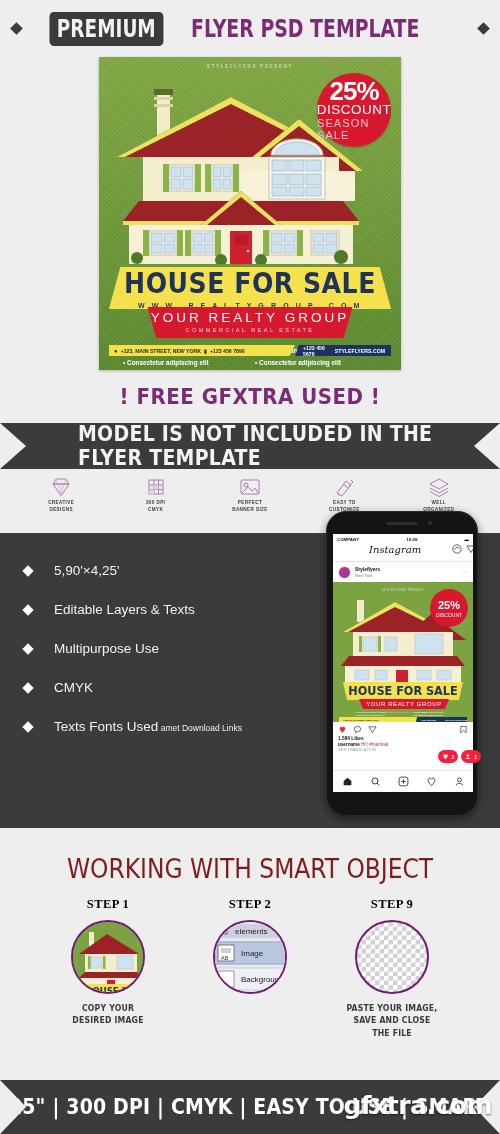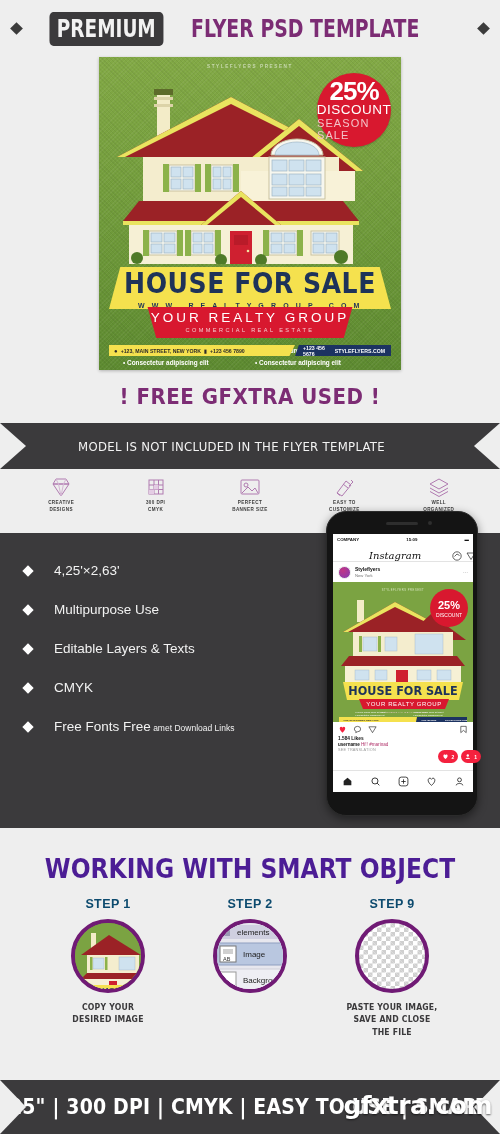--- a/index.html
+++ b/index.html
@@ -127,21 +127,21 @@
   }
 
   
   .ribbon-band {
     position:relative; height:46px; z-index:62;
     background:#3b3a3c; color:#f3f3f3;
     display:flex; align-items:center; padding-left:78px;
     clip-path:polygon(0 0, 100% 0, 100% 100%, 0 100%);
   }
   .ribbon-band .txt {
-    font-size:13px; font-weight:normal; letter-spacing:0.3px;
+    font-size:21px; font-weight:bold; letter-spacing:0.3px;
     font-family:"DejaVu Sans Condensed","Liberation Sans Narrow","Liberation Sans",sans-serif;
   }
   .notch-l, .notch-r {
     position:absolute; top:0; width:26px; height:100%; background:#eeeeee; z-index:3;
   }
   .notch-l { left:0;  clip-path:polygon(0 0, 100% 50%, 0 100%); }
   .notch-r { right:0; clip-path:polygon(100% 0, 0 50%, 100% 100%); }
 
   
   .features {
@@ -181,21 +181,21 @@
   .screen {
     position:absolute; left:6px; top:22px; width:140px; height:258px;
     background:#fff; overflow:hidden;
   }
   .ig-status {
     height:10px; display:flex; align-items:center; justify-content:space-between;
     padding:0 4px; font-size:4.4px; color:#111; font-weight:bold;
   }
   .ig-top {
     height:18px; border-bottom:1px solid #e3e3e3;
-    display:flex; align-items:flex-end; justify-content:space-between; padding:0 5px;gap:31px;
+    display:flex; align-items:flex-start; justify-content:space-between; padding:0 5px;gap:31px;
   }
   .ig-logo { font-size:10px; font-family:"DejaVu Serif", serif; font-style:italic; color:#111; }
   .ig-user { height:20px; display:flex; align-items:center; padding:0 5px; gap:4px; }
   .ig-ava {
     width:13px; height:13px; border-radius:50%;
     background:radial-gradient(circle at 35% 30%, #c13584, #833ab4);
     border:1px solid #e8e8e8;
   }
   .ig-user .nm { font-size:5px; font-weight:bold; color:#111; line-height:1.25; }
   .ig-user .loc { font-size:4.2px; color:#777; }
@@ -216,32 +216,32 @@
     position:absolute; right:-4px; bottom:52px; display:flex; gap:3px; z-index:40;
   }
   .notif .pill {
     background:#f4213e; color:#fff; border-radius:7px; height:13px;
     display:flex; align-items:center; gap:2px; padding:0 4px; font-size:5px; font-weight:bold;
   }
 
   
   .smart { position:relative; background:#eeeeee; padding-top:26px; height:239px; z-index:22; }
   .smart-title {
-    text-align:center; color:#4c1d95; font-size:26px; font-weight:bold; letter-spacing:0px;
+    text-align:center; color:#7f1d1d; font-size:26px; font-weight:normal; letter-spacing:0px;
     font-family:"DejaVu Sans Condensed","Liberation Sans Narrow","Liberation Sans",sans-serif;
   }
   .steps { display:flex; justify-content:center; gap:30px; margin-top:13px; }
   .step { width:112px; text-align:center; }
   .step .sh {
-    font-size:12.5px; font-weight:bold; color:#0c4a6e; letter-spacing:0.4px;
-    font-family:Liberation Sans, sans-serif;
+    font-size:12.5px; font-weight:bold; color:#000000; letter-spacing:0.4px;
+    font-family:Liberation Serif, serif;
   }
   .circle {
     width:74px; height:74px; border-radius:50%; margin:8px auto 0;
-    border:4px solid #701a75; overflow:hidden; position:relative; background:#fff;
+    border:2px solid #701a75; overflow:hidden; position:relative; background:#fff;
   }
   .c-house { background:#7ba342; }
   .c-layers { background:#d8d8e4; }
   .c-trans {
     background-image:
       linear-gradient(45deg,#cfcfcf 25%,transparent 25%,transparent 75%,#cfcfcf 75%),
       linear-gradient(45deg,#cfcfcf 25%,transparent 25%,transparent 75%,#cfcfcf 75%);
     background-size:9px 9px; background-position:0 0, 4.5px 4.5px; background-color:#fff;
   }
   .step .cap {
@@ -492,37 +492,37 @@
       </svg>
       <div class="lbl">WELL<br>ORGANIZED</div>
     </div>
   </div>
 
   <div class="dark-panel">
 
     <div class="feat-list">
       <div class="feat-row">
         <span class="dia"></span>
-        <span class="t">4,25'×2,63'</span>
+        <span class="t">5,90'×4,25'</span>
+      </div>
+      <div class="feat-row">
+        <span class="dia"></span>
+        <span class="t">Editable Layers &amp; Texts</span>
       </div>
       <div class="feat-row">
         <span class="dia"></span>
         <span class="t">Multipurpose Use</span>
       </div>
       <div class="feat-row">
         <span class="dia"></span>
-        <span class="t">Editable Layers &amp; Texts</span>
+        <span class="t">CMYK</span>
       </div>
       <div class="feat-row">
         <span class="dia"></span>
-        <span class="t">CMYK</span>
-      </div>
-      <div class="feat-row">
-        <span class="dia"></span>
-        <span class="t"><span>Free Fonts Free</span><small> amet Download Links</small></span>
+        <span class="t"><span>Texts Fonts Used</span><small> amet Download Links</small></span>
       </div>
     </div>
 
     <div class="phone">
       <span class="speaker"></span>
       <span class="cam"></span>
       <div class="screen">
 
         <div class="ig-status">
           <span>COMPANY</span>

